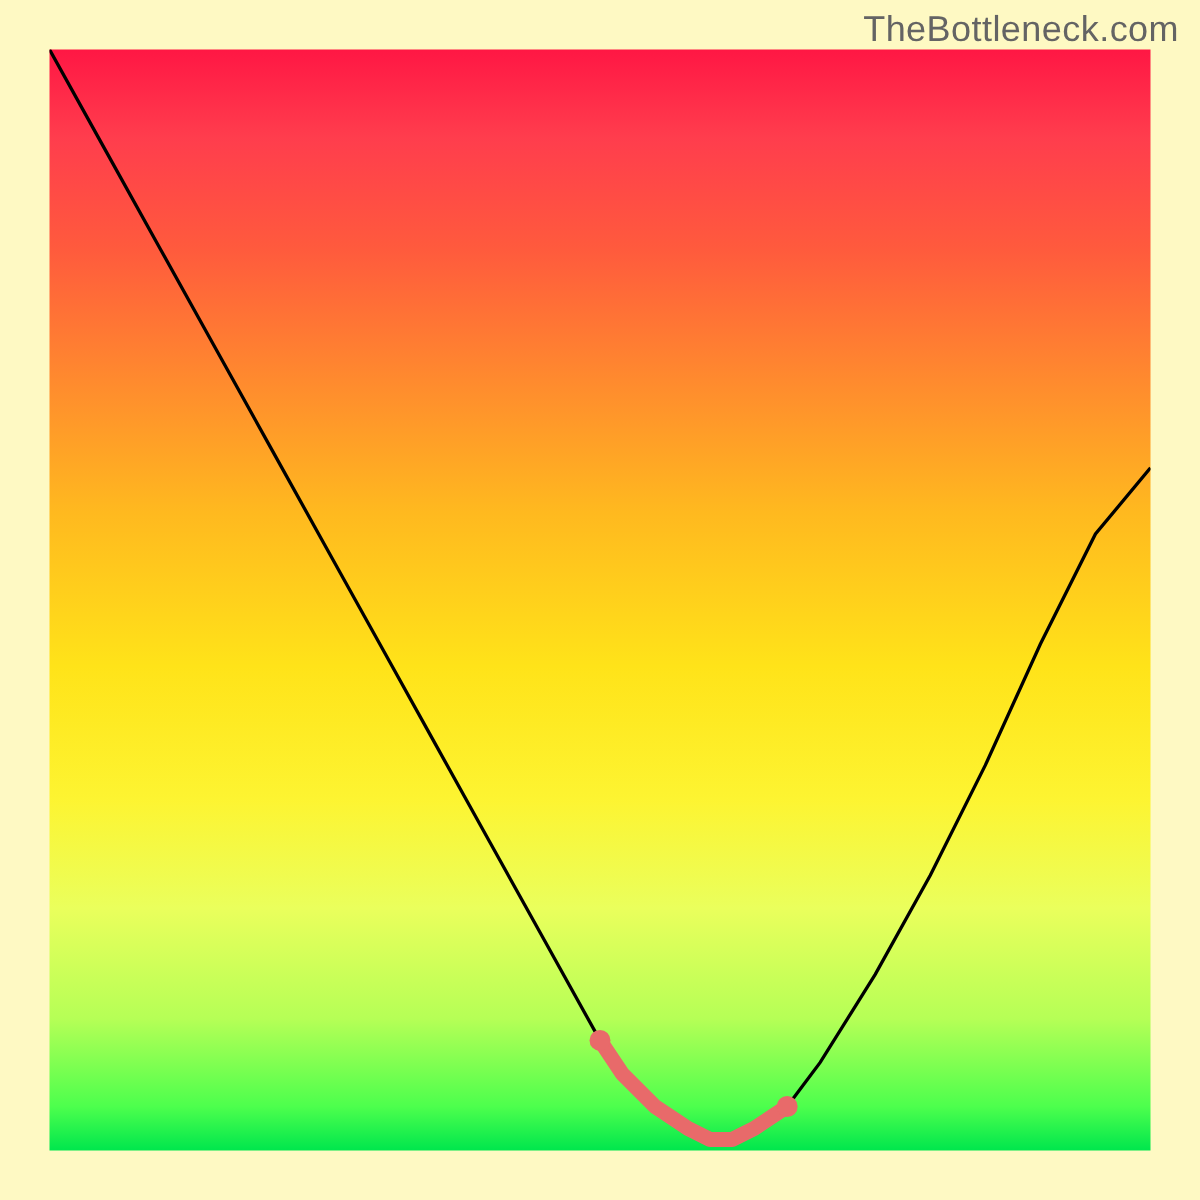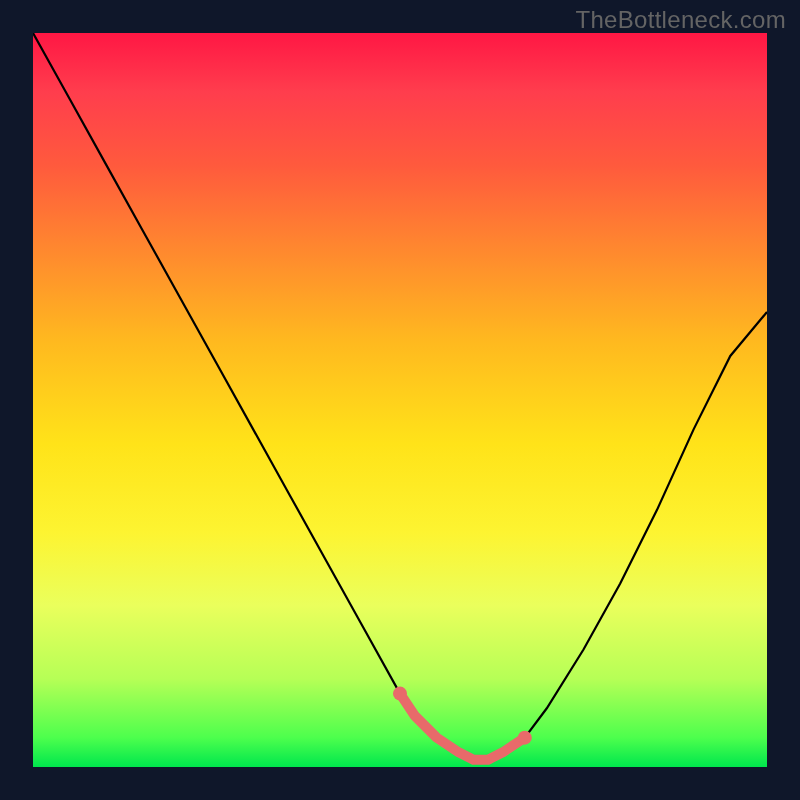--- a/index.html
+++ b/index.html
@@ -8,21 +8,21 @@
     width: 800px;
     height: 800px;
     overflow: hidden;
     background: #000;
     font-family: Arial, sans-serif;
   }
   .frame {
     position: relative;
     width: 800px;
     height: 800px;
-    background: #0f172a;
+    background: #fef9c3;
   }
   .plot-area {
     position: absolute;
     left: 33px;
     top: 33px;
     width: 734px;
     height: 734px;
     
     background: linear-gradient(to bottom,
       #ff1744 0%,

